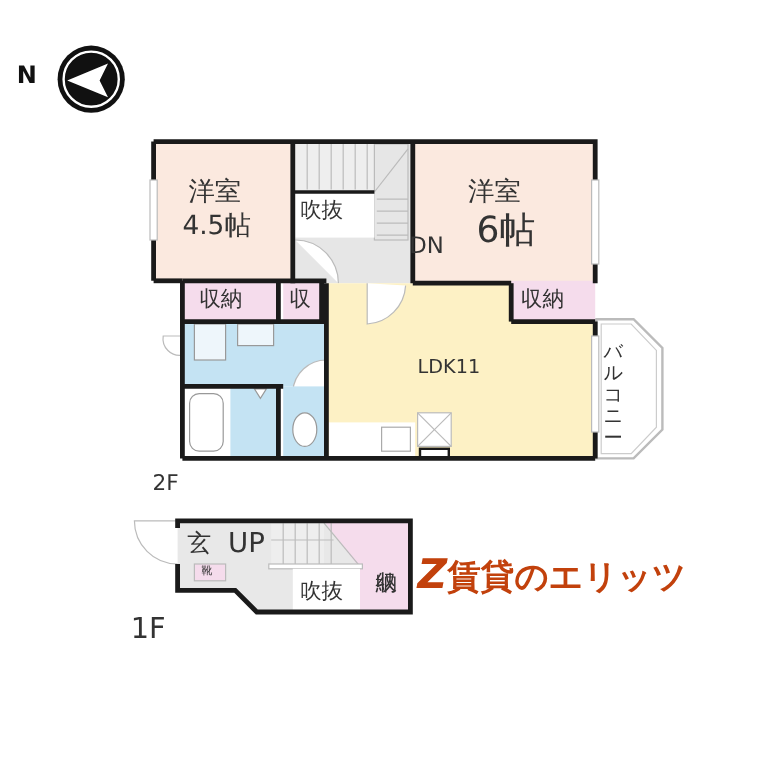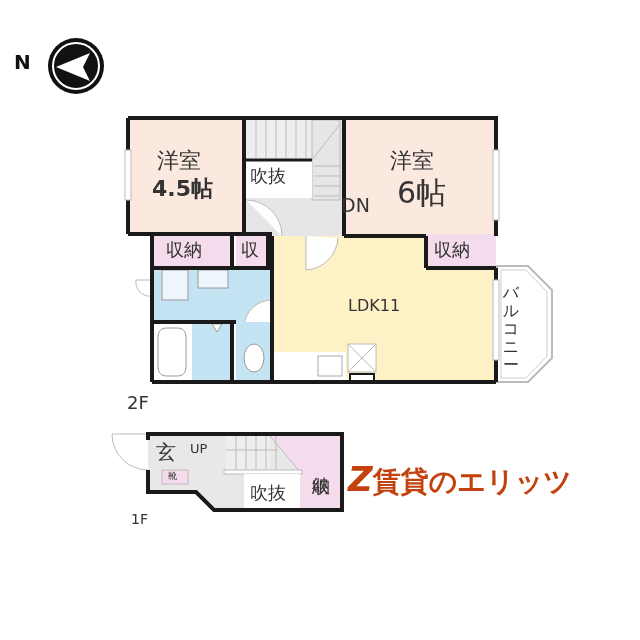--- a/index.html
+++ b/index.html
@@ -109,21 +109,21 @@
     <line x1="232" y1="322" x2="232" y2="382"></line>
   </g>
 
   <rect x="125" y="150" width="6" height="50" fill="#fff" stroke="#bbb"></rect>
   <rect x="493" y="150" width="6" height="70" fill="#fff" stroke="#bbb"></rect>
   <rect x="493" y="280" width="6" height="80" fill="#fff" stroke="#bbb"></rect>
 </svg>
 </div>
 
 <div class="lbl" style="left:157px;top:150px;font-size:22px;">洋室</div>
-<div class="lbl" style="left:152px;top:178px;font-size:22px;font-weight:bold;">4.5帖</div>
+<div class="lbl" style="left:152px;top:178px;font-size:22px;">4.5帖</div>
 <div class="lbl" style="left:250px;top:167px;font-size:18px;">吹抜</div>
 <div class="lbl" style="left:306px;top:196px;font-size:19px;margin-left:35px;">DN</div>
 <div class="lbl" style="left:390px;top:150px;font-size:22px;">洋室</div>
 <div class="lbl" style="left:397px;top:178px;font-size:30px;">6帖</div>
 <div class="lbl" style="left:166px;top:241px;font-size:18px;">収納</div>
 <div class="lbl" style="left:241px;top:241px;font-size:18px;">収</div>
 <div class="lbl" style="left:434px;top:241px;font-size:18px;">収納</div>
 <div class="lbl" style="left:348px;top:298px;font-size:16px;">LDK11</div>
 <div class="abs" style="left:502px;top:284px;width:18px;font-size:16px;line-height:18px;color:#333;text-align:center;">
   <div>バ</div>
@@ -153,18 +153,18 @@
   <rect x="244" y="474" width="56" height="36" fill="#fff"></rect>
   <rect x="162" y="470" width="26" height="14" fill="#f5dcec" stroke="#bbb"></rect>
   <g stroke="#1a1a1a" stroke-width="4" fill="none">
     <polyline points="148,470 148,492 196,492 214,510 342,510 342,434 148,434 148,440"></polyline>
   </g>
 </svg>
 </div>
 
 <div class="lbl" style="left:156px;top:442px;font-size:20px;">玄</div>
 <div class="lbl" style="left:168px;top:472px;font-size:9px;">靴</div>
-<div class="lbl" style="left:190px;top:442px;font-size:13px;">UP</div>
+<div class="lbl" style="left:190px;top:442px;font-size:23px;">UP</div>
 <div class="lbl" style="left:250px;top:484px;font-size:18px;">吹抜</div>
 <div class="abs" style="left:310px;top:446px;width:22px;font-size:18px;line-height:22px;color:#333;">
   <span style="writing-mode:vertical-rl;">収納</span>
 </div>
-<div class="lbl" style="left:131px;top:512px;font-size:14px;">1F</div>
+<div class="lbl" style="left:109px;top:512px;font-size:24px;">1F</div>
 
 </body></html>

